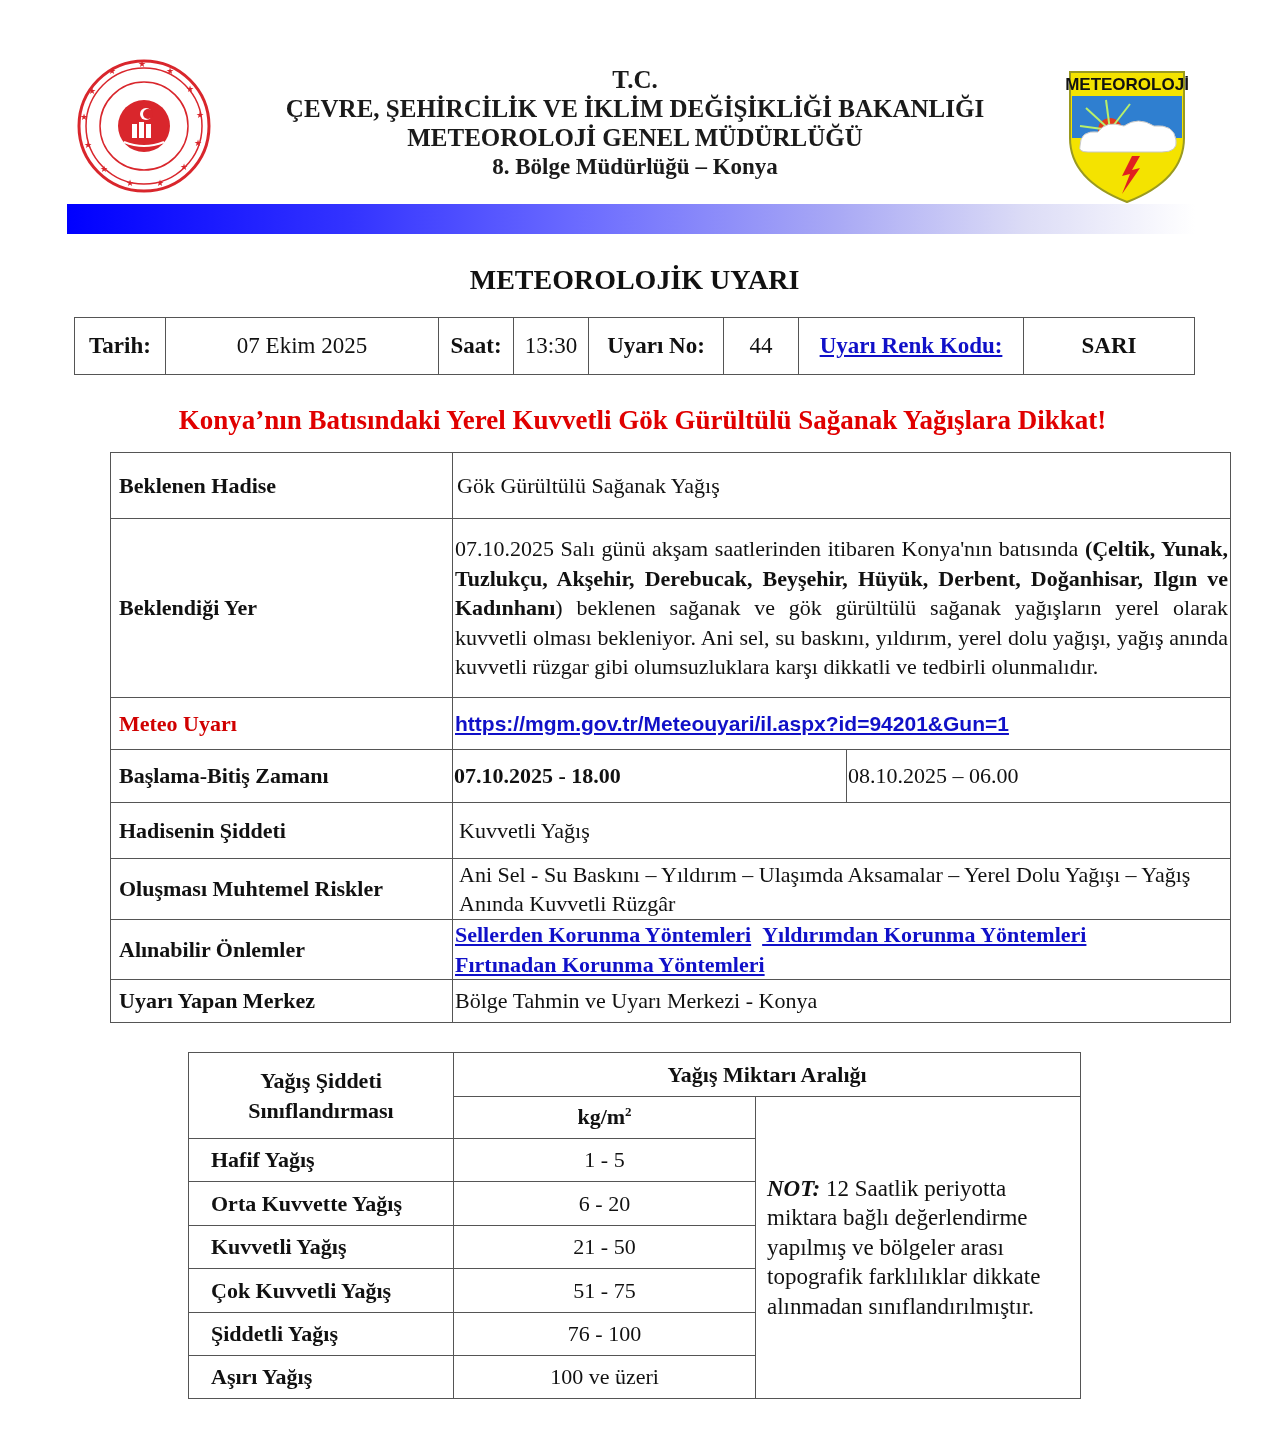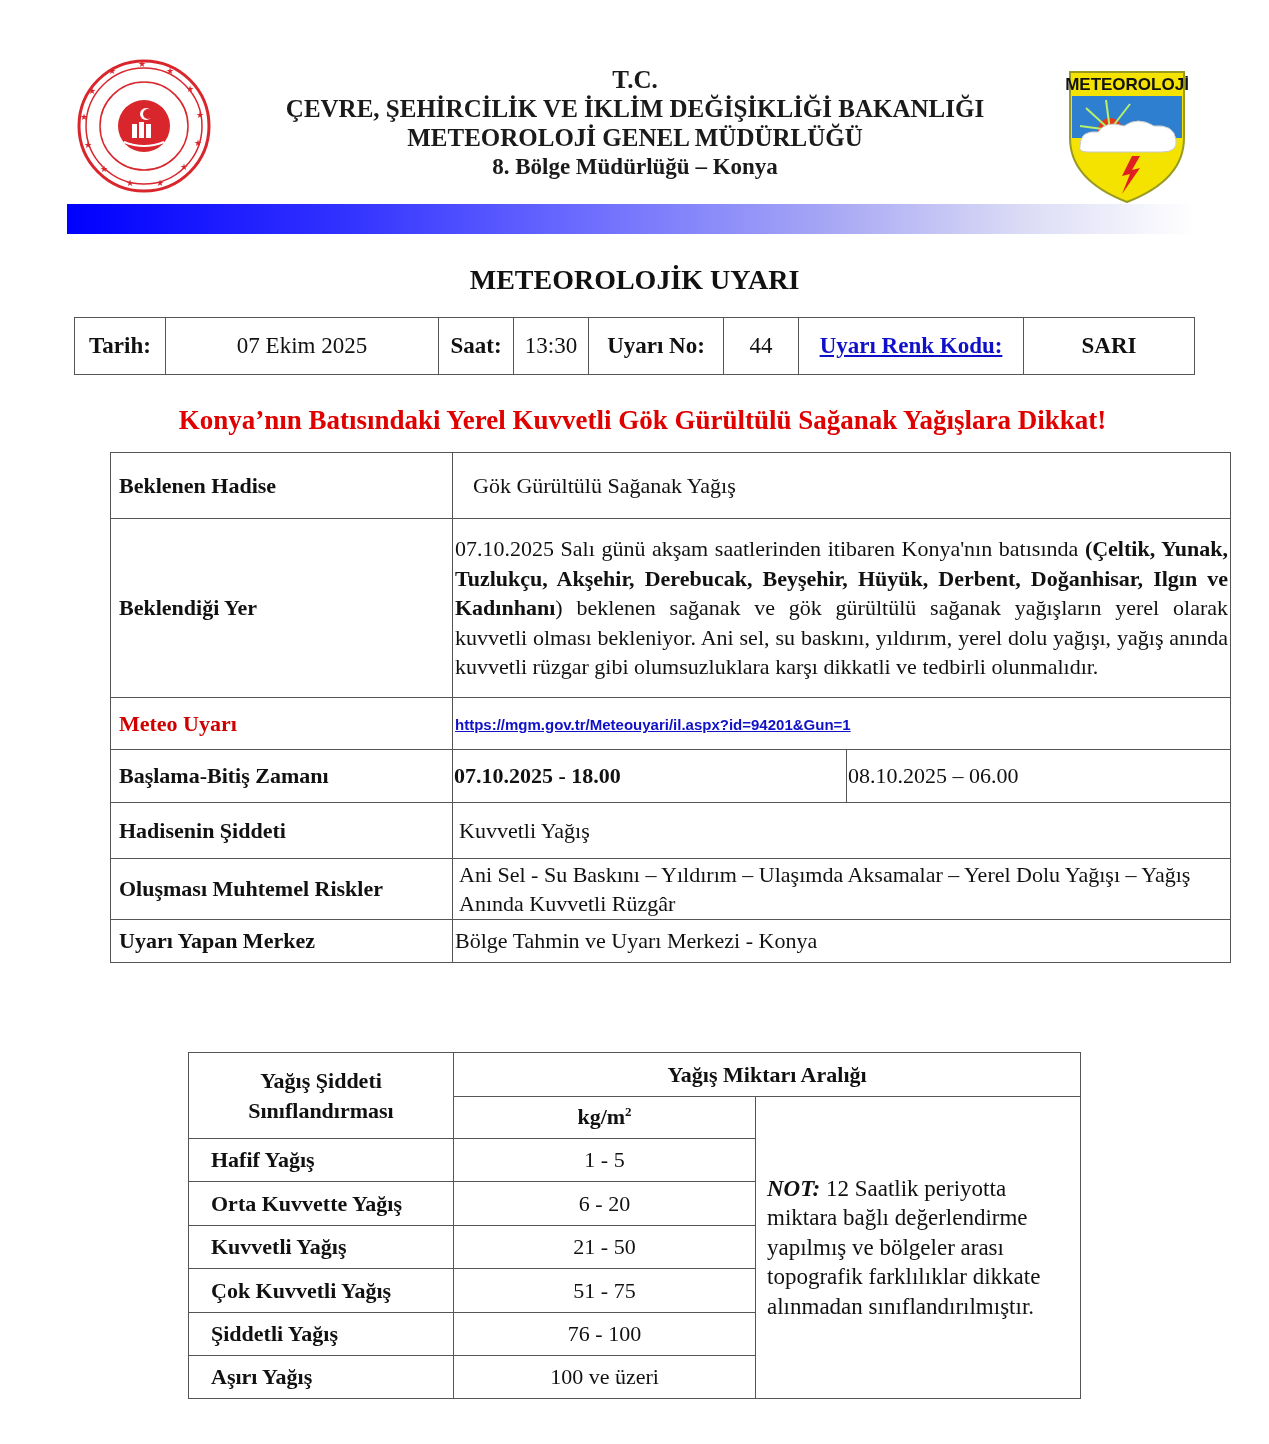--- a/index.html
+++ b/index.html
@@ -29,21 +29,21 @@
   .lbl { font-weight:bold;margin-left:12px; }
   .link { color:#1010c8; text-decoration:underline; font-weight:bold; }
 
   #headline { left:8px; width:1269px; top:405px; text-align:center; font-size:27px; font-weight:bold; color:#e00000; }
 
   
   #detail-table { left:74px; top:452px; width:1121px; font-size:22px;margin-left:36px; }
   #detail-table td.k { width:333px; font-weight:bold; padding-left:8px; vertical-align:middle; }
   #detail-table td.v { padding:0 2px; vertical-align:middle; line-height:29.5px; }
   .red { color:#d00000; }
-  .mono-link { font-family:"Liberation Sans", "DejaVu Sans", sans-serif; font-weight:bold; color:#1010c8; text-decoration:underline; font-size:15px;text-align:right; }
+  .mono-link { font-family:"Liberation Sans", "DejaVu Sans", sans-serif; font-weight:bold; color:#1010c8; text-decoration:underline; font-size:21px;text-align:right; }
 
   
   #rain-table { left:188px; top:1052px; width:893px; font-size:22px; }
   #rain-table td { vertical-align:middle; }
   .cls { padding-left:22px; font-weight:bold; }
   .ctr { text-align:center; }
   .note { padding:0 10px 0 11px; font-size:23px; line-height:29.5px; }
 </style>
 </head>
 <body>
@@ -121,21 +121,21 @@
   </tr>
 </tbody>
   </table>
 
 <div id="headline" class="abs">Konya’nın Batısındaki Yerel Kuvvetli Gök Gürültülü Sağanak Yağışlara Dikkat!</div>
 
 <table id="detail-table">
   <tbody>
       <tr style="height:66px">
     <td class="k">Beklenen Hadise</td>
-    <td class="v" style="padding-left:20px">Gök Gürültülü Sağanak Yağış</td>
+    <td class="v" style="padding-left:4px">Gök Gürültülü Sağanak Yağış</td>
   </tr>
   <tr style="height:179px">
     <td class="k">Beklendiği Yer</td>
     <td class="v" style="text-align:justify"><span>07.10.2025 Salı günü akşam saatlerinden itibaren Konya'nın batısında</span> <b>(Çeltik, Yunak, Tuzlukçu, Akşehir, Derebucak, Beyşehir, Hüyük, Derbent, Doğanhisar, Ilgın ve Kadınhanı</b><span>) beklenen sağanak ve gök gürültülü sağanak yağışların yerel olarak kuvvetli olması bekleniyor. Ani sel, su baskını, yıldırım, yerel dolu yağışı, yağış anında kuvvetli rüzgar gibi olumsuzluklara karşı dikkatli ve tedbirli olunmalıdır.</span></td>
   </tr>
   <tr style="height:52px">
     <td class="k red">Meteo Uyarı</td>
     <td class="v"><span class="mono-link">https://mgm.gov.tr/Meteouyari/il.aspx?id=94201&amp;Gun=1</span></td>
   </tr>
   <tr style="height:52px">
@@ -152,20 +152,28 @@
     </td>
   </tr>
   <tr style="height:56px">
     <td class="k">Hadisenin Şiddeti</td>
     <td class="v" style="padding-left:6px">Kuvvetli Yağış</td>
   </tr>
   <tr style="height:61px">
     <td class="k">Oluşması Muhtemel Riskler</td>
     <td class="v" style="padding-left:6px">Ani Sel - Su Baskını – Yıldırım – Ulaşımda Aksamalar – Yerel Dolu Yağışı – Yağış Anında Kuvvetli Rüzgâr</td>
   </tr>
+  <tr style="height:60px">
+    <td class="k">Alınabilir Önlemler</td>
+    <td class="v">
+      <span class="link">Sellerden Korunma Yöntemleri</span>&nbsp;
+      <span class="link">Yıldırımdan Korunma Yöntemleri</span><br>
+      <span class="link">Fırtınadan Korunma Yöntemleri</span>
+    </td>
+  </tr>
   <tr style="height:43px">
     <td class="k">Uyarı Yapan Merkez</td>
     <td class="v">Bölge Tahmin ve Uyarı Merkezi - Konya</td>
   </tr>
 </tbody>
   </table>
 
 <table id="rain-table">
   <tbody>
       <tr style="height:44px">

